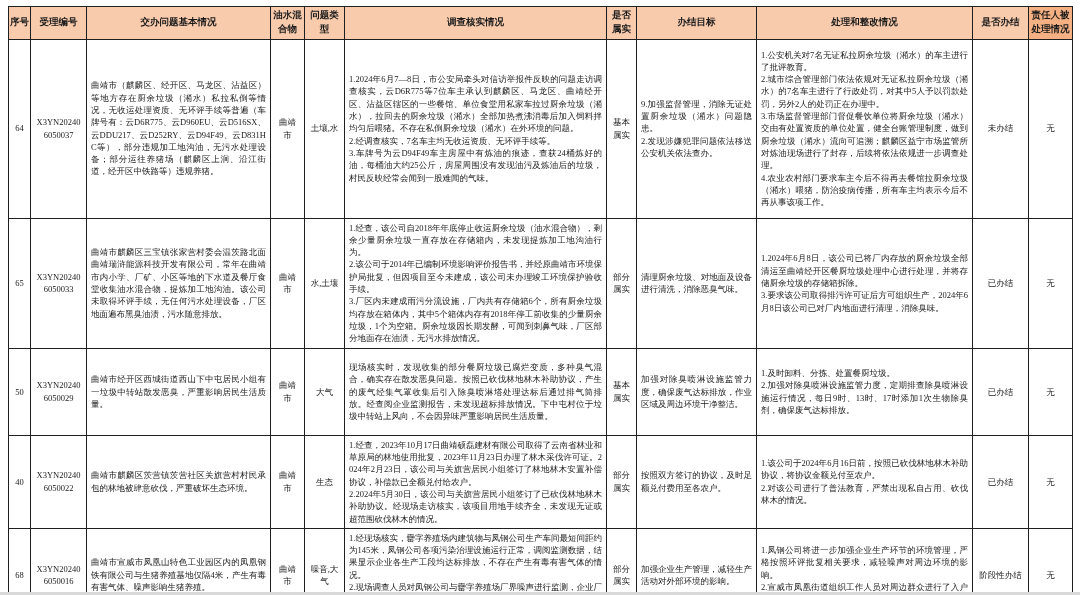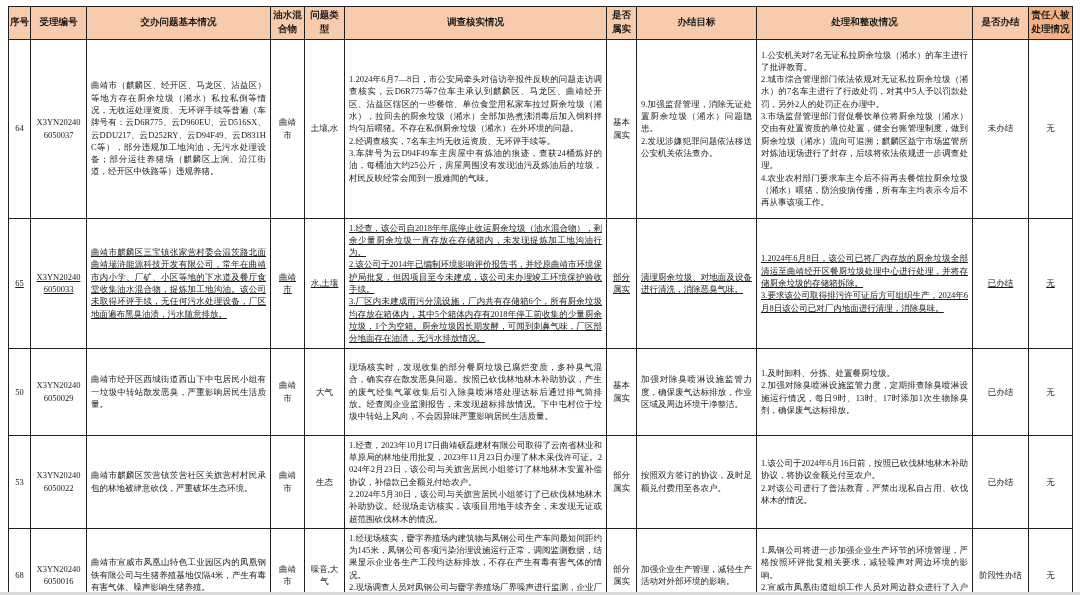--- a/index.html
+++ b/index.html
@@ -31,21 +31,21 @@
     font-weight: bold;
     font-size: 9.5px;
     text-align: center;
     height: 30px;
     padding: 2px 1px;
   }
   table.grid th.hl { background: #f5b183; }
   td.center { text-align: center; }
   td.longtext { text-align: justify; white-space: pre-wrap; margin-left: 20px; }
   tr.r64 td { height: 179px; }
-  tr.r65 td { height: 121px; text-decoration: underline; }
+  tr.r65 td { height: 121px; }
   tr.r66 td { height: 87px; }
   tr.r67 td { height: 91px; }
   tr.r68 td { height: 72px; }
   .window-edge {
     position: absolute; left: 0; bottom: 0; width: 1080px; height: 3px;
     background: #d9d9d9;
   }
 </style>
 </head>
 <body>
@@ -124,21 +124,21 @@
         <td class="center">大气</td>
         <td class="longtext">现场核实时，发现收集的部分餐厨垃圾已腐烂变质，多种臭气混合，确实存在散发恶臭问题。按照已砍伐林地林木补助协议，产生的废气经集气罩收集后引入除臭喷淋塔处理达标后通过排气筒排放。经查阅企业监测报告，未发现超标排放情况。下中屯村位于垃圾中转站上风向，不会因异味严重影响居民生活质量。</td>
         <td class="center">基本属实</td>
         <td class="longtext">加强对除臭喷淋设施监管力度，确保废气达标排放，作业区域及周边环境干净整洁。</td>
         <td class="longtext">1.及时卸料、分拣、处置餐厨垃圾。
 2.加强对除臭喷淋设施监管力度，定期排查除臭喷淋设施运行情况，每日9时、13时、17时添加1次生物除臭剂，确保废气达标排放。</td>
         <td class="center">已办结</td>
         <td class="center">无</td>
       </tr>
       <tr class="r67">
-        <td class="center">53</td>
+        <td class="center">40</td>
         <td class="center">X3YN202406050022</td>
         <td class="longtext">曲靖市麒麟区茨营镇茨营社区关旗营村村民承包的林地被肆意砍伐，严重破坏生态环境。</td>
         <td class="center">曲靖市</td>
         <td class="center">生态</td>
         <td class="longtext">1.经查，2023年10月17日曲靖硕磊建材有限公司取得了云南省林业和草原局的林地使用批复，2023年11月23日办理了林木采伐许可证。2024年2月23日，该公司与关旗营居民小组签订了林地林木安置补偿协议，补偿款已全额兑付给农户。
 2.2024年5月30日，该公司与关旗营居民小组签订了已砍伐林地林木补助协议。经现场走访核实，该项目用地手续齐全，未发现无证或超范围砍伐林木的情况。</td>
         <td class="center">部分属实</td>
         <td class="longtext">按照双方签订的协议，及时足额兑付费用至各农户。</td>
         <td class="longtext">1.该公司于2024年6月16日前，按照已砍伐林地林木补助协议，将协议金额兑付至农户。
 2.对该公司进行了普法教育，严禁出现私自占用、砍伐林木的情况。</td>

